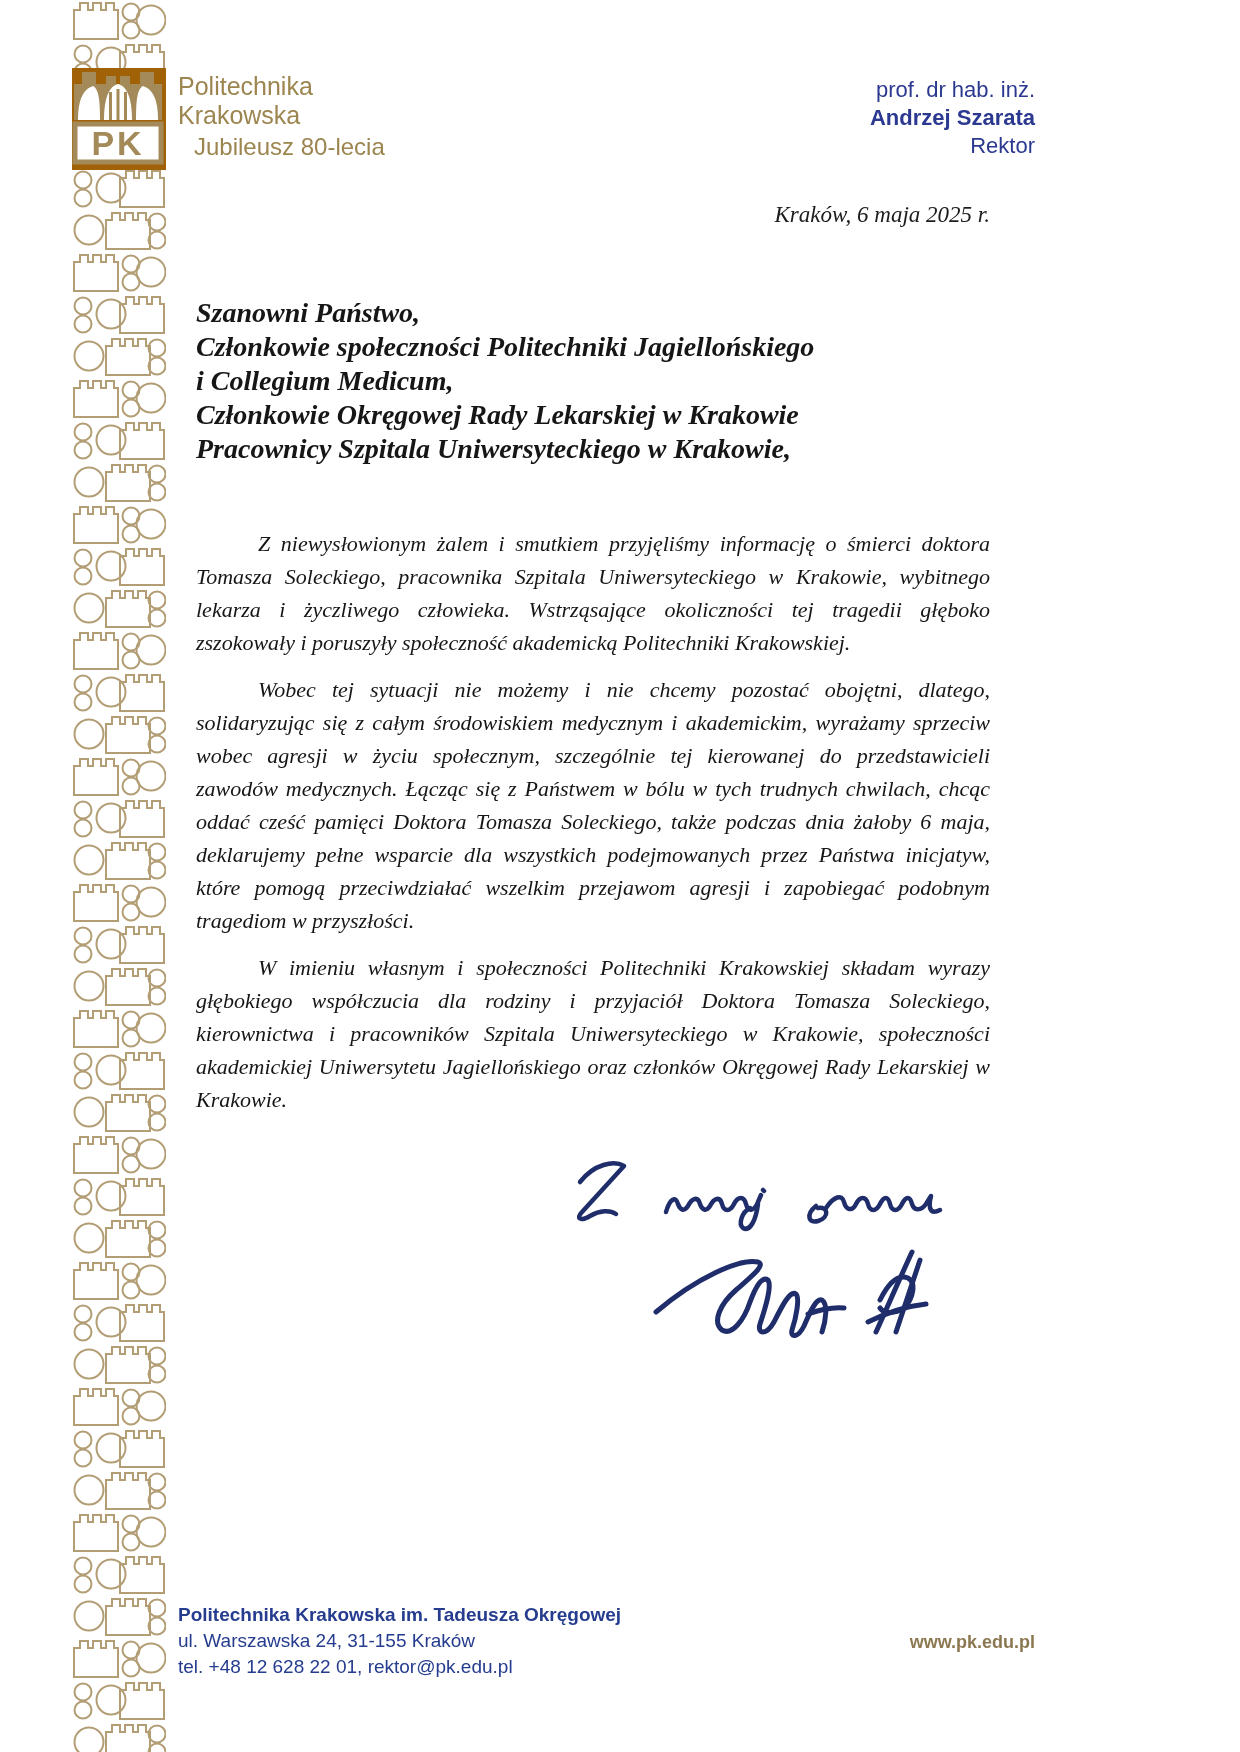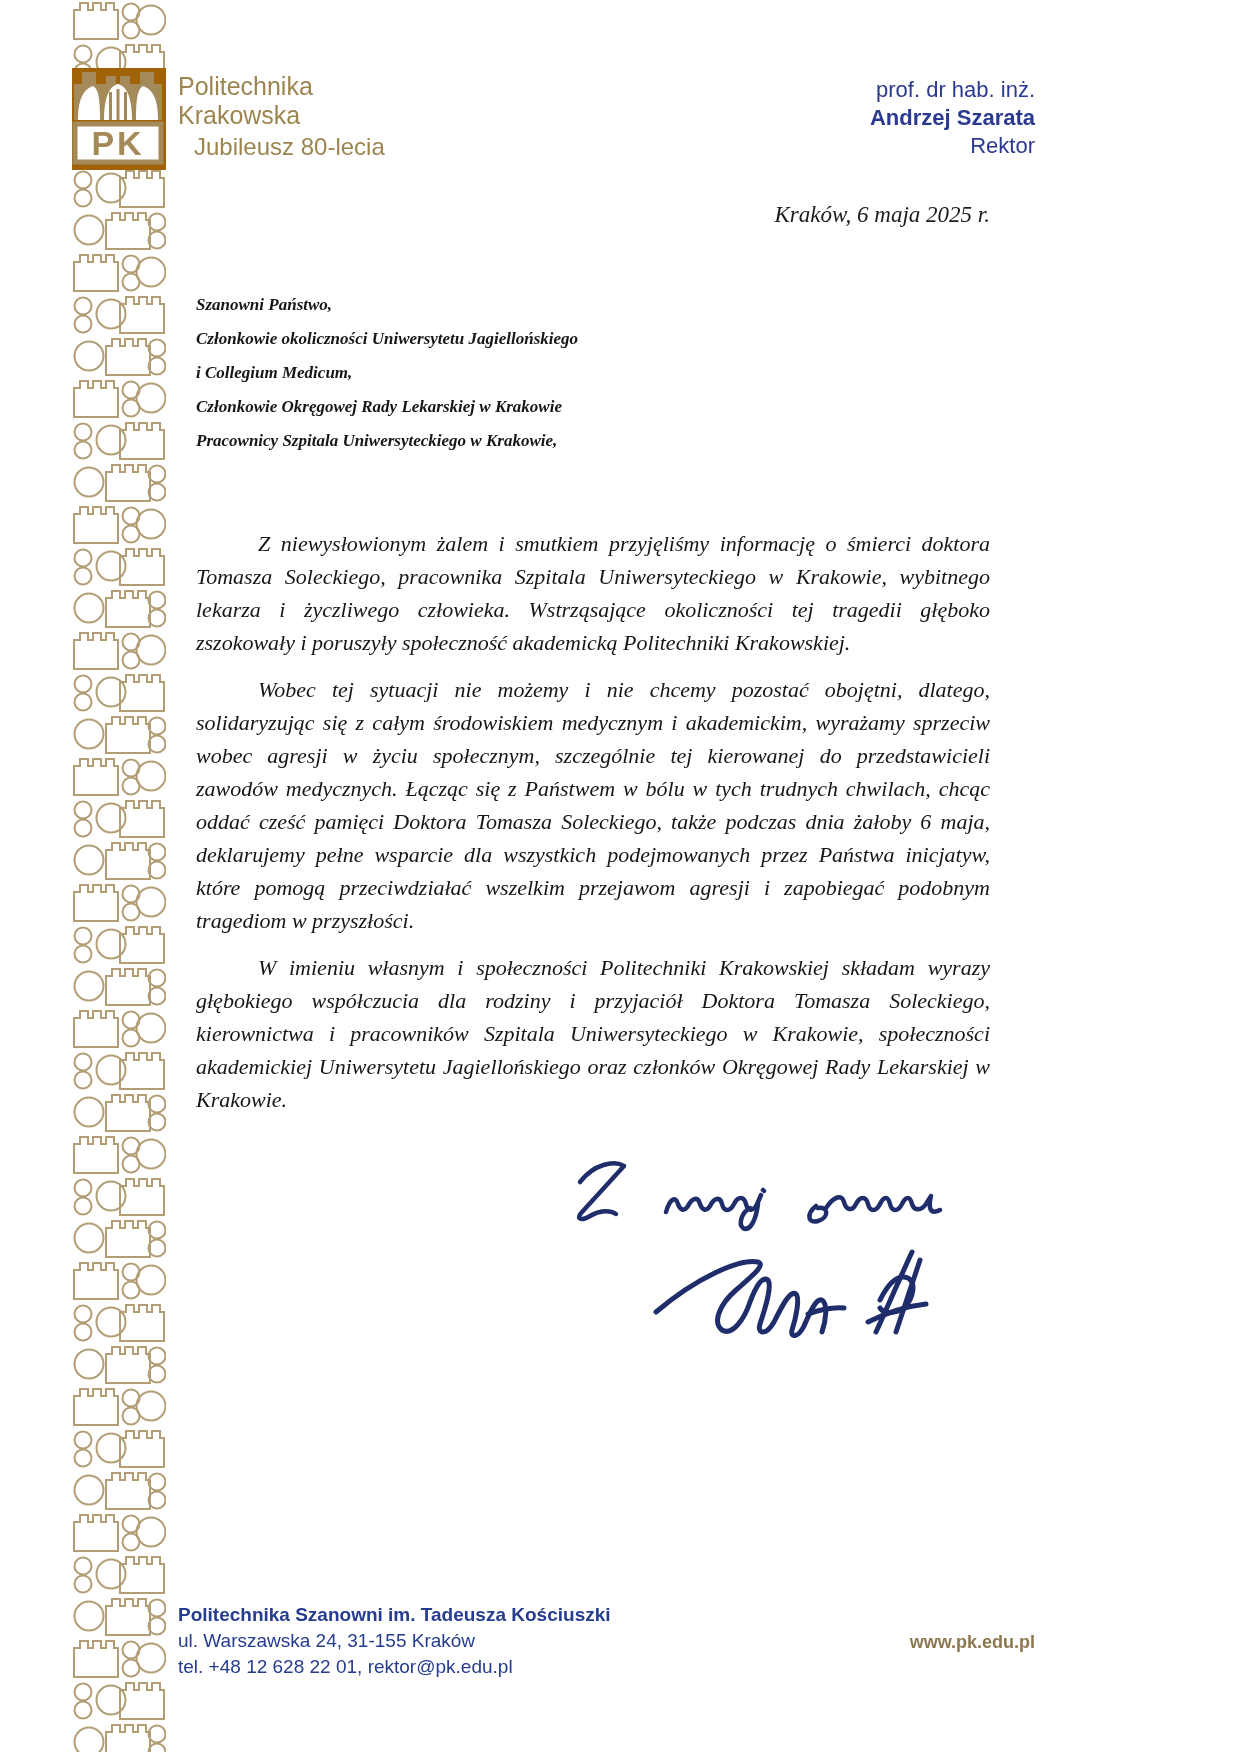--- a/index.html
+++ b/index.html
@@ -16,22 +16,22 @@
   .brand-line{font-size:25px;font-weight:normal;line-height:29px;}
   .brand-jubilee{font-size:24px;font-weight:normal;line-height:29px;margin-top:2px;margin-left:16px;}
   
   .sender{position:absolute;right:205px;top:76px;text-align:right;color:#2b3990;
     font-family:"Liberation Sans","DejaVu Sans",sans-serif;font-size:22px;line-height:28px;}
   .sender-name{font-weight:bold;}
   
   .dateline{position:absolute;left:196px;width:794px;top:202px;text-align:right;
     font-style:italic;font-size:23px;color:#1c1c1c;}
   
-  .salutation{position:absolute;left:196px;top:288px;font-weight:bold;font-style:italic;
-    font-size:17px;line-height:34px;color:#161616;}
+  .salutation{position:absolute;left:196px;top:296px;font-weight:bold;font-style:italic;
+    font-size:28px;line-height:34px;color:#161616;}
   
   .body-text{position:absolute;left:196px;top:527px;width:794px;font-style:italic;
     font-size:22px;line-height:33px;text-align:justify;color:#161616;}
   .para{text-indent:62px;margin:0 0 14px 0;}
   
   .handwriting{position:absolute;left:548px;top:1152px;}
   .signature{position:absolute;left:630px;top:1232px;}
   
   .footer-left{position:absolute;left:178px;top:1602px;color:#253c8f;
     font-family:"Liberation Sans","DejaVu Sans",sans-serif;font-size:19px;line-height:26px;}
@@ -96,21 +96,21 @@
   <div class="sender">
     <div>prof. dr hab. inż.</div>
     <div class="sender-name">Andrzej Szarata</div>
     <div>Rektor</div>
   </div>
 
   <div class="dateline">Kraków, 6 maja 2025 r.</div>
 
   <div class="salutation">
     <div>Szanowni Państwo,</div>
-    <div>Członkowie okoliczności Uniwersytetu Jagiellońskiego</div>
+    <div>Członkowie społeczności Politechniki Jagiellońskiego</div>
     <div>i Collegium Medicum,</div>
     <div>Członkowie Okręgowej Rady Lekarskiej w Krakowie</div>
     <div>Pracownicy Szpitala Uniwersyteckiego w Krakowie,</div>
   </div>
 
   <div class="body-text">
     <p class="para">Z niewysłowionym żalem i smutkiem przyjęliśmy informację o śmierci doktora Tomasza Soleckiego, pracownika Szpitala Uniwersyteckiego w Krakowie, wybitnego lekarza i życzliwego człowieka. Wstrząsające okoliczności tej tragedii głęboko zszokowały i poruszyły społeczność akademicką Politechniki Krakowskiej.</p>
     <p class="para">Wobec tej sytuacji nie możemy i nie chcemy pozostać obojętni, dlatego, solidaryzując się z całym środowiskiem medycznym i akademickim, wyrażamy sprzeciw wobec agresji w życiu społecznym, szczególnie tej kierowanej do przedstawicieli zawodów medycznych. Łącząc się z Państwem w bólu w tych trudnych chwilach, chcąc oddać cześć pamięci Doktora Tomasza Soleckiego, także podczas dnia żałoby 6 maja, deklarujemy pełne wsparcie dla wszystkich podejmowanych przez Państwa inicjatyw, które pomogą przeciwdziałać wszelkim przejawom agresji i zapobiegać podobnym tragediom w przyszłości.</p>
     <p class="para">W imieniu własnym i społeczności Politechniki Krakowskiej składam wyrazy głębokiego współczucia dla rodziny i przyjaciół Doktora Tomasza Soleckiego, kierownictwa i pracowników Szpitala Uniwersyteckiego w Krakowie, społeczności akademickiej Uniwersytetu Jagiellońskiego oraz członków Okręgowej Rady Lekarskiej w Krakowie.</p>
   </div>
@@ -131,19 +131,19 @@
       <path d="M26,80 C66,46 110,26 128,30 C136,33 122,44 106,58 C90,72 82,90 92,98 C102,104 114,88 120,70 C126,54 132,44 138,48 C142,54 136,74 130,92 C127,102 136,104 144,90 C152,74 160,58 166,62 C170,66 166,86 162,98 C160,106 168,106 174,94 C180,80 186,66 192,68 C198,72 196,88 192,100"></path>
       <path d="M178,82 C192,77 204,75 214,76"></path>
       <path d="M282,20 C270,46 256,78 246,100"></path>
       <path d="M250,68 C258,52 268,42 278,46 C286,50 284,66 274,76 C265,82 254,82 250,76"></path>
       <path d="M238,90 C256,81 278,74 296,72"></path>
       <path d="M290,28 L266,100"></path>
     </g>
   </svg>
 
   <div class="footer-left">
-    <div class="footer-org">Politechnika Szanowni im. Tadeusza Kościuszki</div>
+    <div class="footer-org">Politechnika Krakowska im. Tadeusza Okręgowej</div>
     <div>ul. Warszawska 24, 31-155 Kraków</div>
     <div>tel. +48 12 628 22 01, rektor@pk.edu.pl</div>
   </div>
   <div class="footer-site">www.pk.edu.pl</div>
 
 </div>
 
 </body></html>

